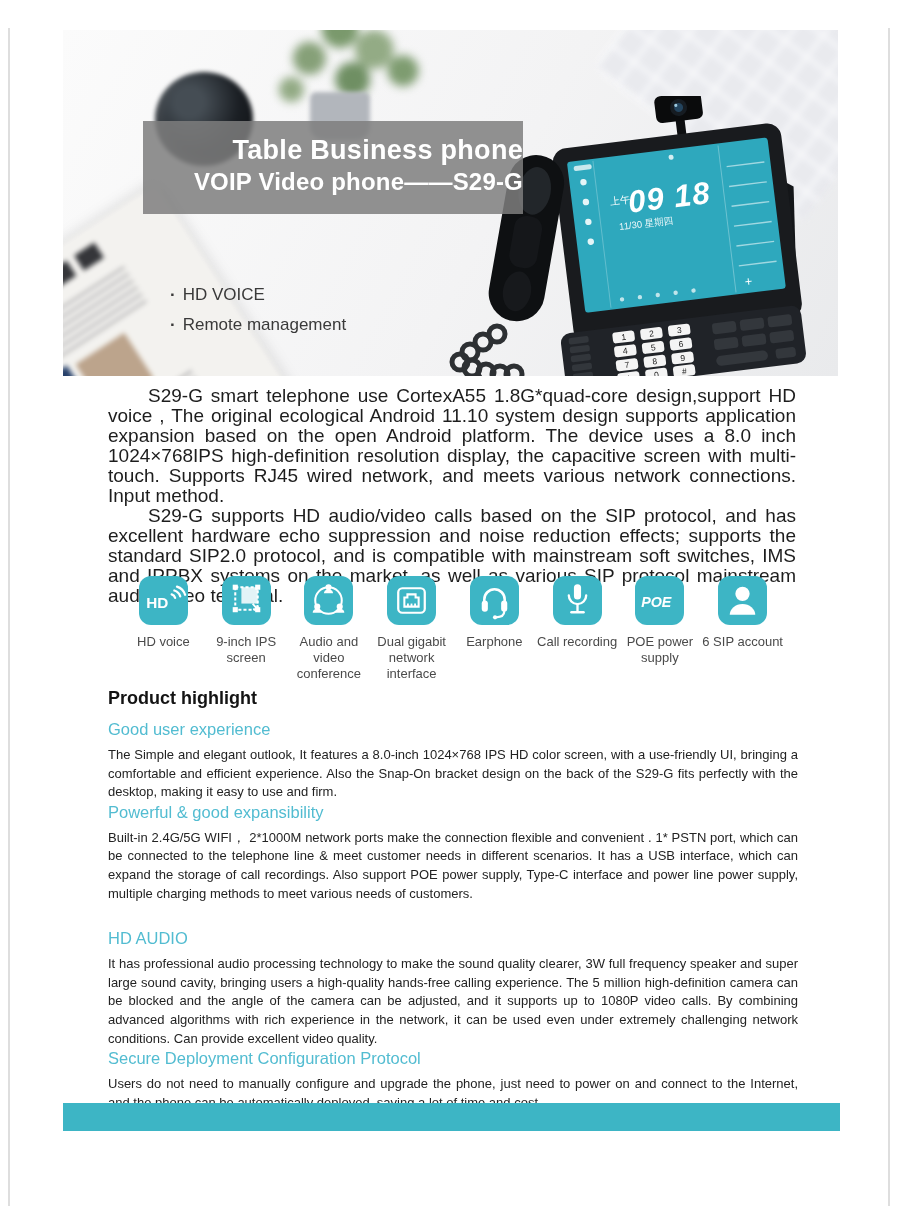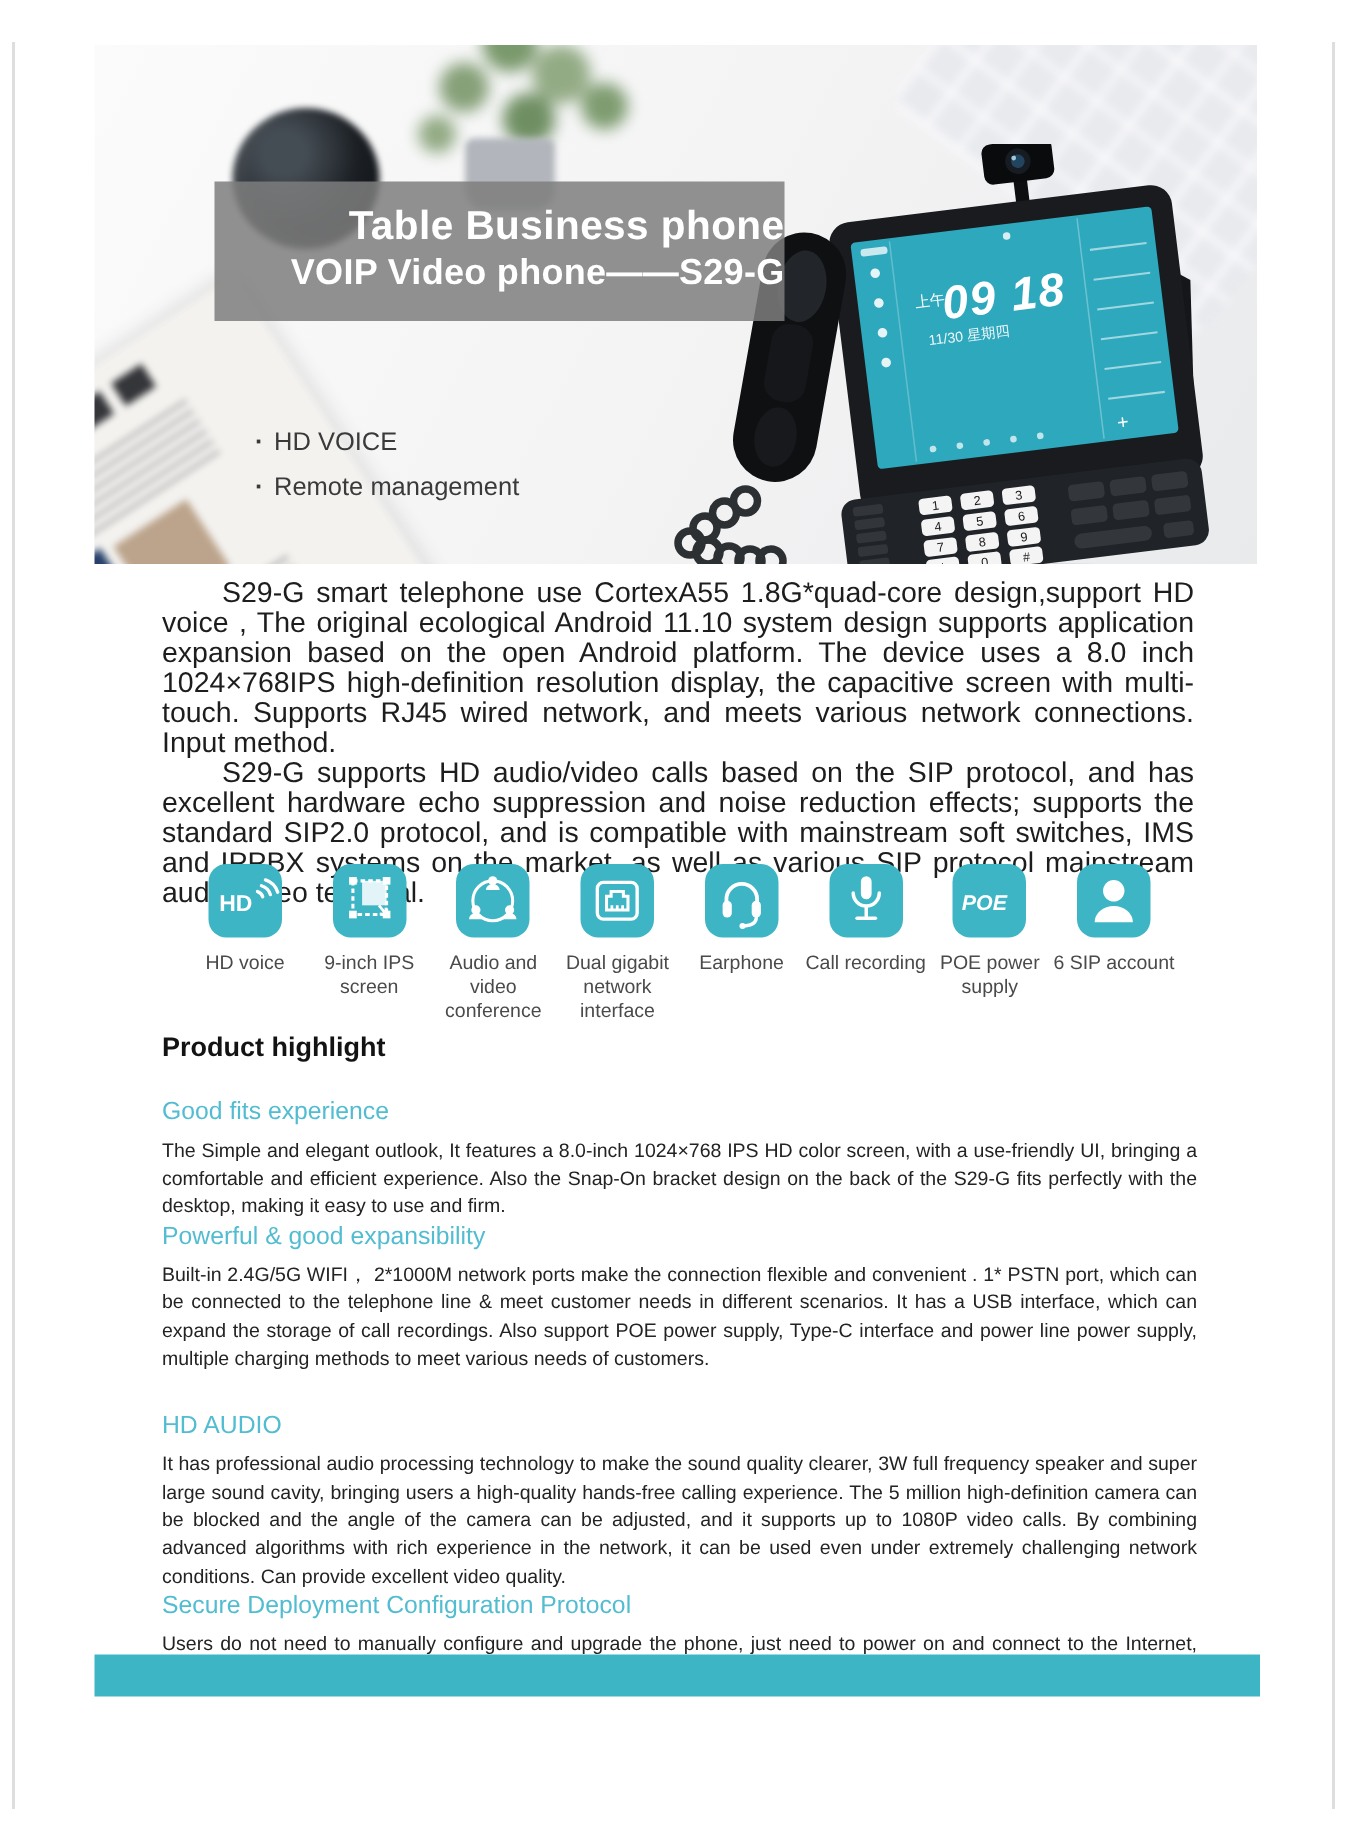--- a/index.html
+++ b/index.html
@@ -63,21 +63,21 @@
 
   
   .features{position:absolute;left:122px;top:576px;width:662px;display:flex;justify-content:space-between;}
   .feature{width:84px;display:flex;flex-direction:column;align-items:center;}
   .tile{width:49px;height:49px;border-radius:12px;background:#3DB5C5;display:flex;
         align-items:center;justify-content:center;flex:none;}
   .feature .flabel{margin-top:9px;font-size:13px;line-height:16px;color:#4a4a4a;text-align:center;}
 
   
   .highlight{position:absolute;left:108px;top:688px;width:690px;}
-  .ph-title{font-size:18px;font-weight:700;color:#131313;margin:0 0 23px 0;}
+  .ph-title{font-size:18px;font-weight:700;color:#131313;margin:0 0 11px 0;}
   .section{margin-top:1px;}
   .section.first{margin-top:8px;}
   .sec-h{font-size:16.5px;font-weight:400;color:#52BCD1;margin:0 0 7px 0;}
   .sec-b{font-size:13px;line-height:18.6px;color:#232323;text-align:justify;margin:0;}
   .section.gap-lg{margin-top:26px;}
 
   
   .footer-bar{position:absolute;left:63px;top:1103px;width:777px;height:28px;background:#3DB5C5;}
 </style>
 </head>
@@ -328,21 +328,21 @@
         </svg>
       </div>
       <div class="flabel">6 SIP account</div>
     </div>
   </div>
 
   <div class="highlight">
     <h2 class="ph-title">Product highlight</h2>
 
     <div class="section first">
-      <h3 class="sec-h">Good fits experience</h3>
+      <h3 class="sec-h">Good user experience</h3>
       <p class="sec-b">The Simple and elegant outlook, It features a 8.0-inch 1024×768 IPS HD color screen, with a use-friendly UI, bringing a comfortable and efficient experience. Also the Snap-On bracket design on the back of the S29-G fits perfectly with the desktop, making it easy to use and firm.</p>
     </div>
 
     <div class="section">
       <h3 class="sec-h">Powerful &amp; good expansibility</h3>
       <p class="sec-b">Built-in 2.4G/5G WIFI，  2*1000M network ports make the connection flexible and convenient . 1* PSTN port, which can be connected to the telephone line &amp; meet customer needs in different scenarios. It has a USB interface, which can expand the storage of call recordings. Also support POE power supply, Type-C interface and power line power supply, multiple charging methods to meet various needs of customers.</p>
     </div>
 
     <div class="section gap-lg">
       <h3 class="sec-h">HD AUDIO</h3>

